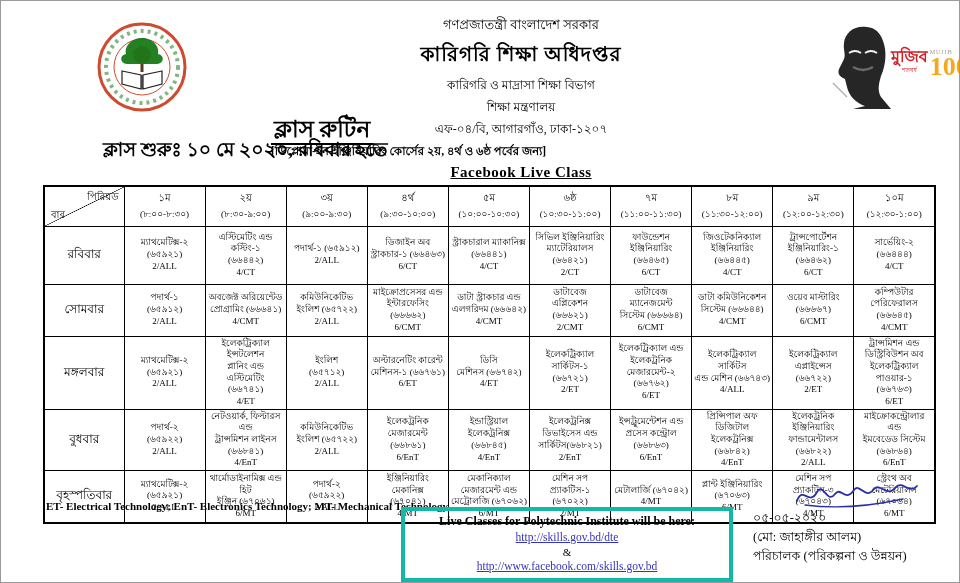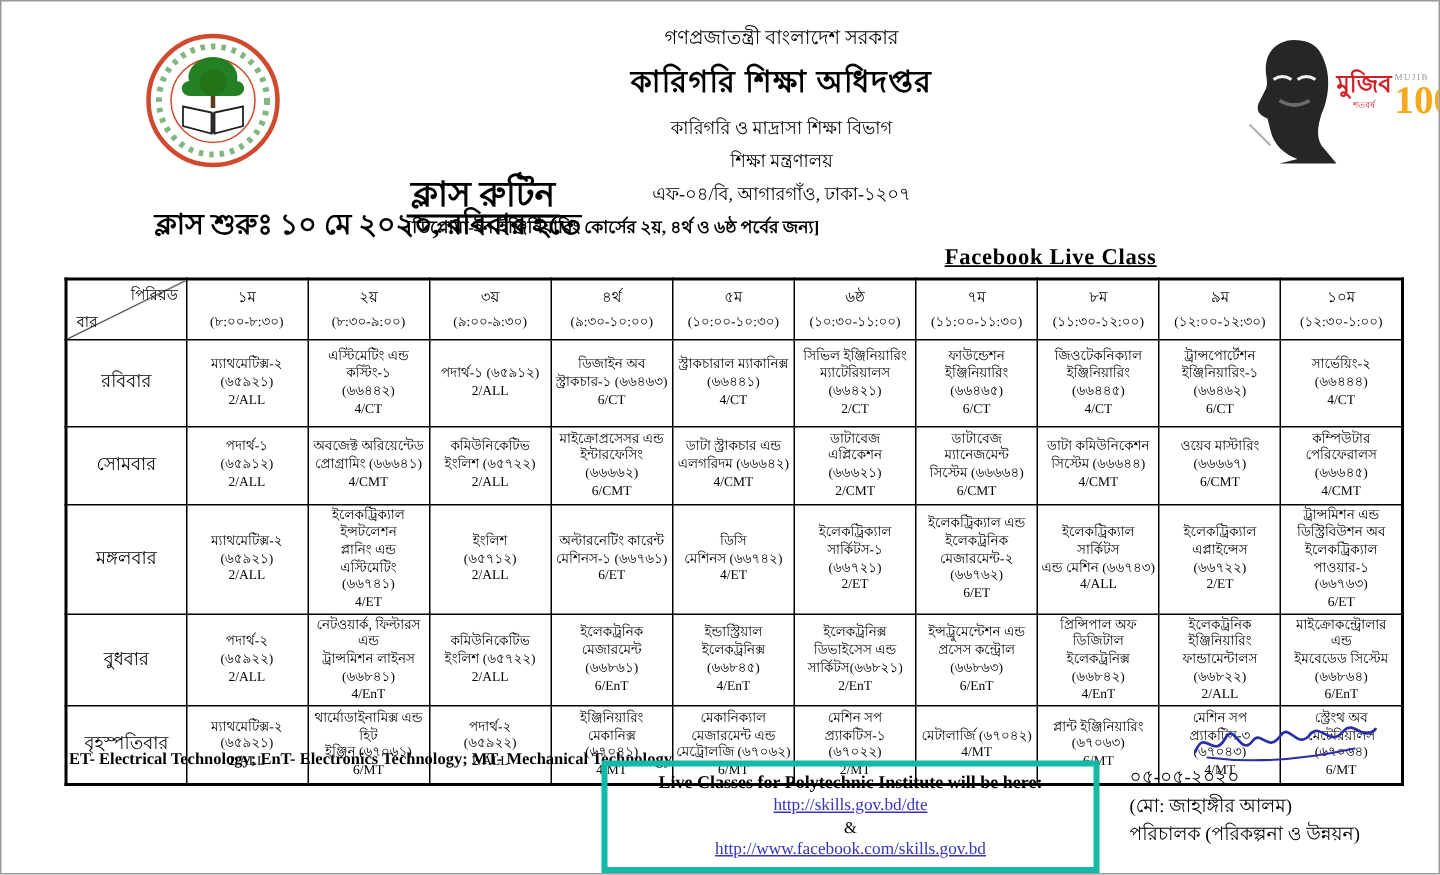--- a/index.html
+++ b/index.html
@@ -23,21 +23,21 @@
   .h-org { font-size:20px; font-weight:bold; margin-top:3px; letter-spacing:1px; }
   .h-dept{ font-size:12px; margin-top:4px; }
   .h-min { font-size:12px; margin-top:2px; }
   .h-addr{ font-size:12px; margin-top:2px; }
   
   .title-main { position:absolute; top:110px; left:270px; width:500px; text-align:left; }
   .title-main span { font-size:23px; font-weight:bold; border-bottom:2.5px solid #000; padding:0 3px 1px; }
   .start-note { position:absolute; top:134px; left:102px; font-size:19px; font-weight:bold; }
   .subtitle { position:absolute; top:142px; left:270px; width:500px; text-align:left;
               font-size:11.5px; font-weight:bold; }
-  .fb-live { position:absolute; top:162px; left:270px; width:500px; text-align:right;text-decoration:underline; }
+  .fb-live { position:absolute; top:162px; left:270px; width:500px; text-align:center; }
   .fb-live span { font-size:15px; font-weight:bold; text-decoration:underline; letter-spacing:0.5px; }
   
   table.routine { position:absolute; top:184px; left:42px; width:893px;
     border-collapse:collapse; table-layout:fixed; border:2px solid #000; }
   table.routine th, table.routine td { border:1px solid #000; vertical-align:middle; }
   col.day-col { width:80px; }
   thead th { height:40px; font-weight:normal; }
   .p-name { font-size:10px; }
   .p-time { font-size:9px; }
   .corner { position:relative; background:

